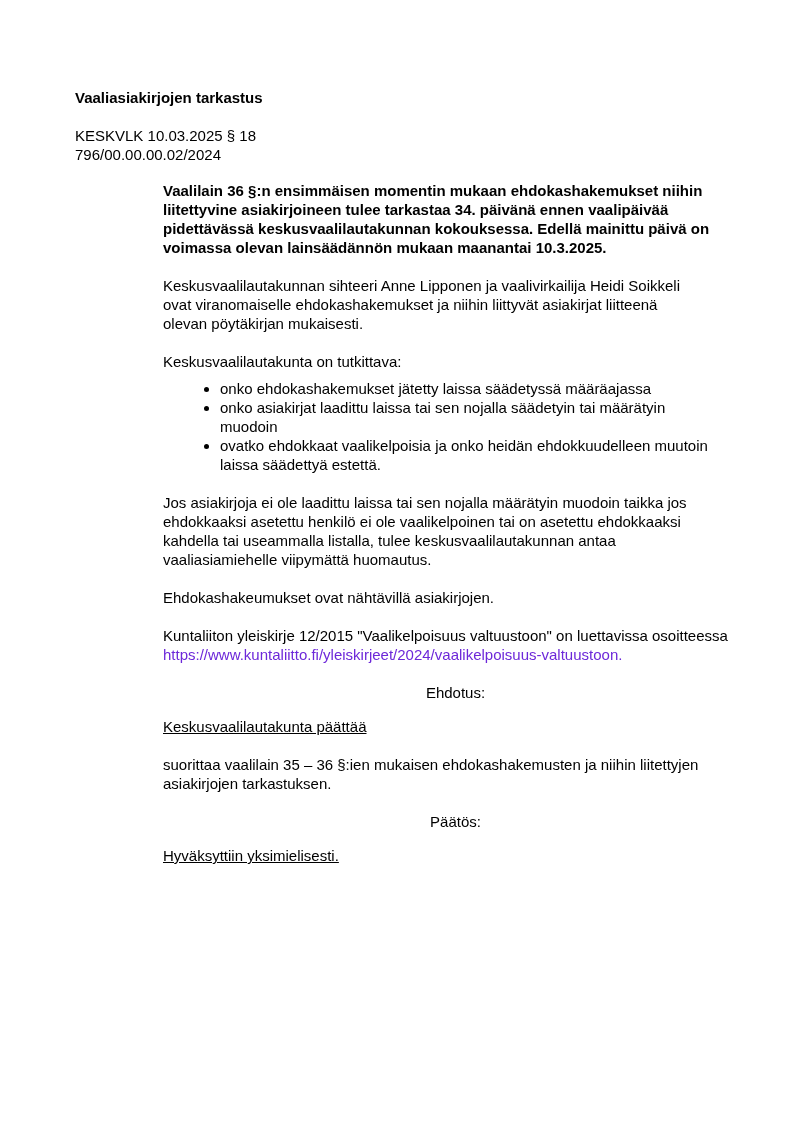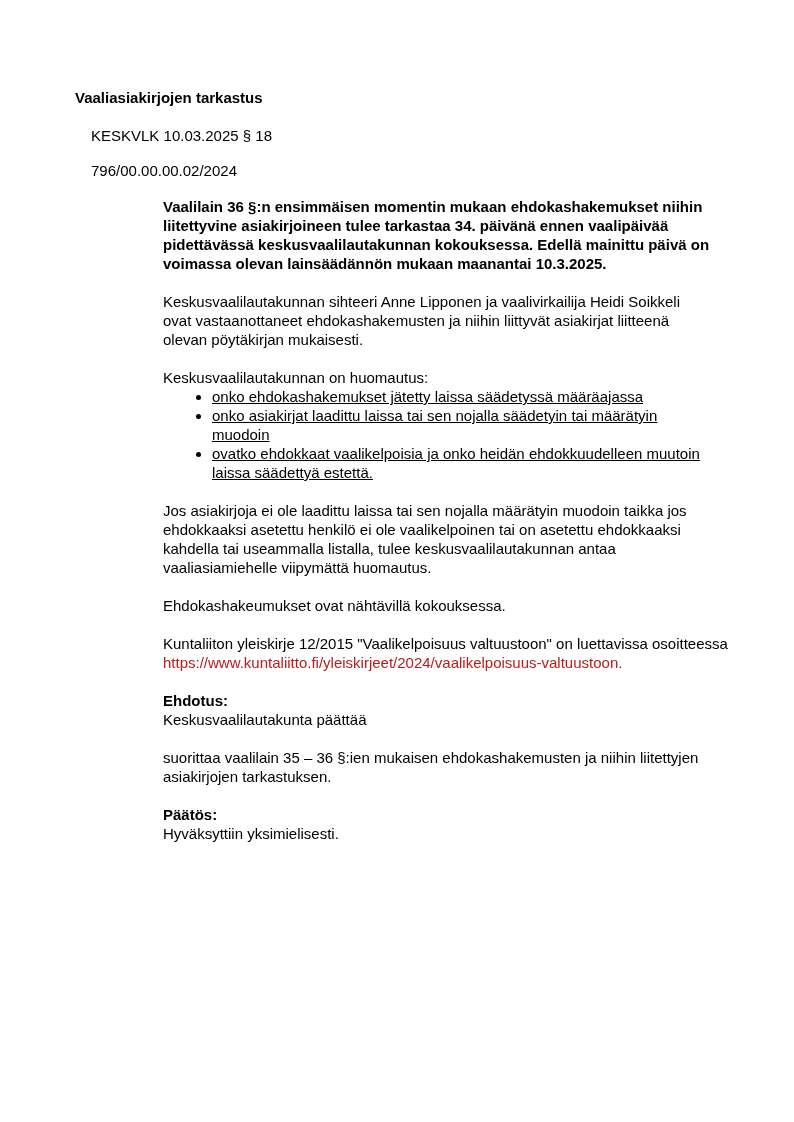--- a/index.html
+++ b/index.html
@@ -23,53 +23,54 @@
   }
   .doc-title {
     font-size: 15px;
     font-weight: bold;
     margin: 0;
   }
   .doc-meta {
     margin-top: 19px;
   }
   .doc-meta div {
-    margin: 16px;
+    margin: 0;
   }
   .doc-body {
     margin-left: 88px;
     margin-top: 17px;
     width: 585px;
   }
   .doc-body p {
     margin: 19px 0 0 0;
     white-space: pre-line;
   }
   .doc-body p:first-child {
     margin-top: 0;
     font-weight: bold;
   }
   .doc-body p.tight {
-    margin-top: 0;
+    margin-top: 15px;
+    text-decoration: underline;
   }
   .doc-body ul.checklist {
-    margin: 0;
+    margin: 8px;
     padding-left: 49px;
     list-style: disc outside;
-    text-decoration: underline;
   }
   .doc-body ul.checklist li {
     margin: 0;
     white-space: pre-line;
   }
   .bold-heading {
-    font-weight: bold;
+    font-weight: normal;
+    text-align: center;
   }
   .url-link {
-    color: #b91c1c;
+    color: #6d28d9;
     text-decoration: none;
     cursor: pointer;
   }
 </style>
 </head>
 <body>
 
 <div class="sheet">
 
   <h1 class="doc-title">Vaaliasiakirjojen tarkastus</h1>
@@ -80,40 +81,40 @@
   </div>
 
   <div class="doc-body">
 
     <p>Vaalilain 36 §:n ensimmäisen momentin mukaan ehdokashakemukset niihin
 liitettyvine asiakirjoineen tulee tarkastaa 34. päivänä ennen vaalipäivää
 pidettävässä keskusvaalilautakunnan kokouksessa. Edellä mainittu päivä on
 voimassa olevan lainsäädännön mukaan maanantai 10.3.2025.</p>
 
     <p>Keskusvaalilautakunnan sihteeri Anne Lipponen ja vaalivirkailija Heidi Soikkeli
-ovat vastaanottaneet ehdokashakemusten ja niihin liittyvät asiakirjat liitteenä
+ovat viranomaiselle ehdokashakemukset ja niihin liittyvät asiakirjat liitteenä
 olevan pöytäkirjan mukaisesti.</p>
 
-    <p>Keskusvaalilautakunnan on huomautus:</p>
+    <p>Keskusvaalilautakunta on tutkittava:</p>
 
     <ul class="checklist">
       <li>onko ehdokashakemukset jätetty laissa säädetyssä määräajassa</li>
       <li>onko asiakirjat laadittu laissa tai sen nojalla säädetyin tai määrätyin
 muodoin</li>
       <li>ovatko ehdokkaat vaalikelpoisia ja onko heidän ehdokkuudelleen muutoin
 laissa säädettyä estettä.</li>
     </ul>
 
 
     <p>Jos asiakirjoja ei ole laadittu laissa tai sen nojalla määrätyin muodoin taikka jos
 ehdokkaaksi asetettu henkilö ei ole vaalikelpoinen tai on asetettu ehdokkaaksi
 kahdella tai useammalla listalla, tulee keskusvaalilautakunnan antaa
 vaaliasiamiehelle viipymättä huomautus.</p>
 
-    <p>Ehdokashakeumukset ovat nähtävillä kokouksessa.</p>
+    <p>Ehdokashakeumukset ovat nähtävillä asiakirjojen.</p>
 
     <p><span>Kuntaliiton yleiskirje 12/2015 "Vaalikelpoisuus valtuustoon" on luettavissa osoitteessa</span><br><span class="url-link">https://www.kuntaliitto.fi/yleiskirjeet/2024/vaalikelpoisuus-valtuustoon.</span></p>
 
     <p class="bold-heading">Ehdotus:</p>
 
     <p class="tight">Keskusvaalilautakunta päättää</p>
 
     <p>suorittaa vaalilain 35 – 36 §:ien mukaisen ehdokashakemusten ja niihin liitettyjen
 asiakirjojen tarkastuksen.</p>
 

